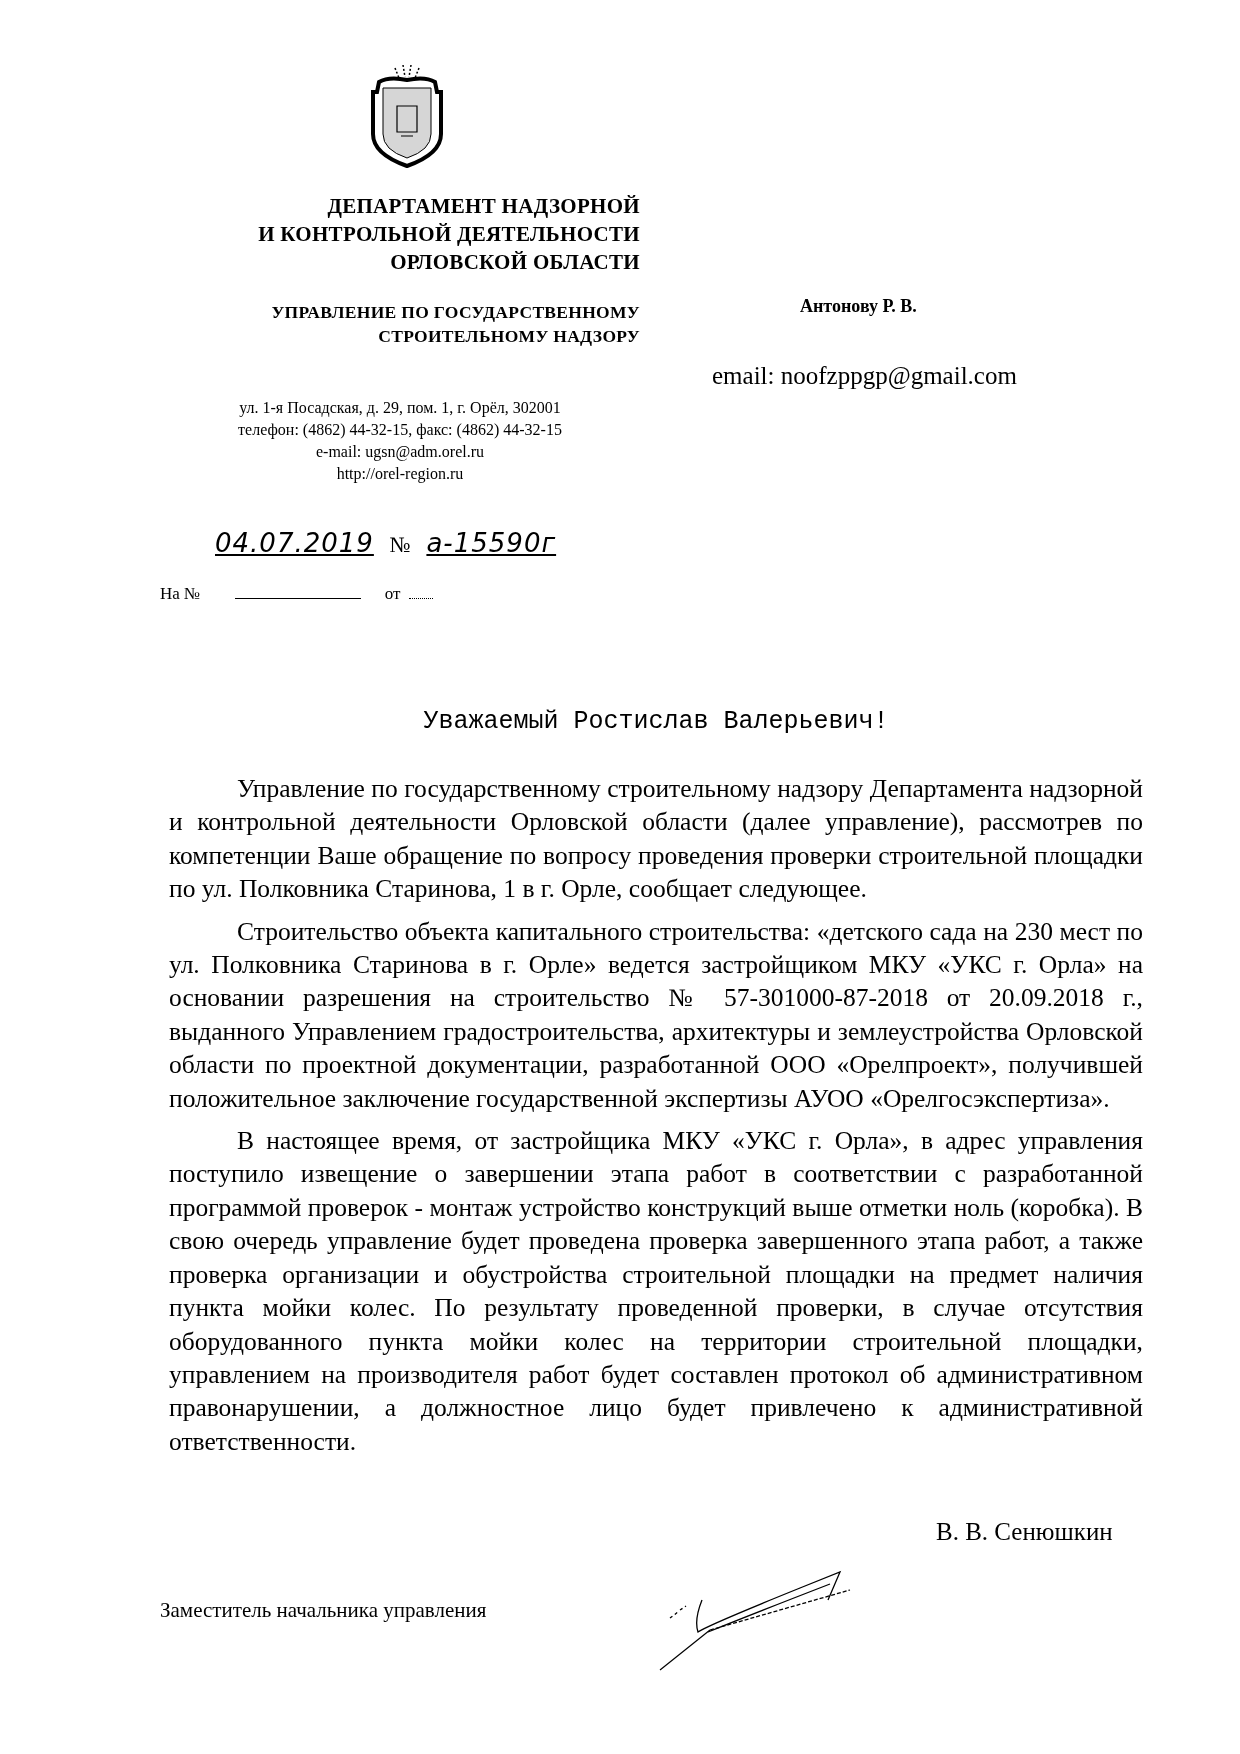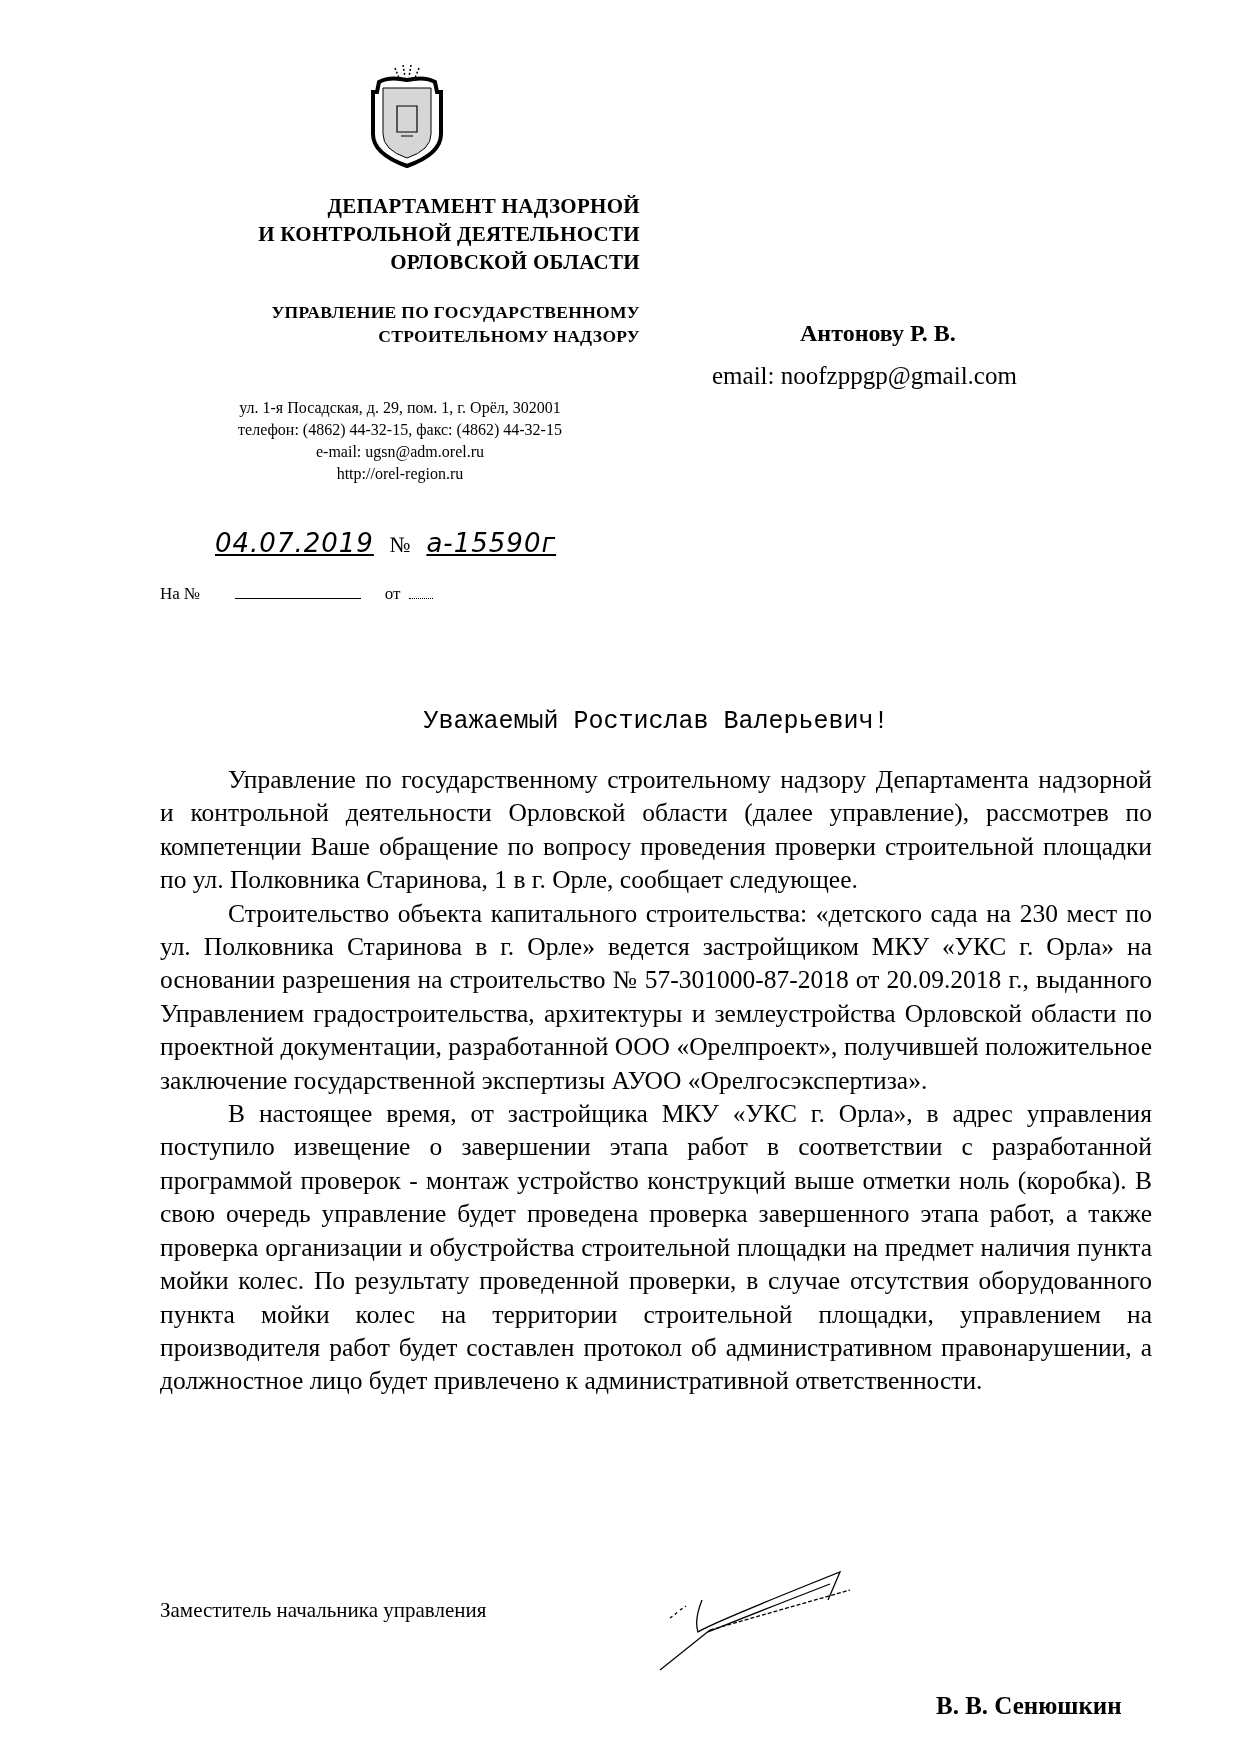--- a/index.html
+++ b/index.html
@@ -3,33 +3,33 @@
   <meta charset="utf-8">
   <style>
     html, body { margin: 0; padding: 0; background: #ffffff; }
     body { width: 1240px; height: 1754px; position: relative; overflow: hidden; color: #000; font-family: "Liberation Serif", "DejaVu Serif", serif; }
     .abs { position: absolute; }
     .emblem { left: 365px; top: 62px; width: 84px; height: 108px; }
     .hdr { left: 160px; width: 480px; text-align: right; font-weight: bold; font-size: 21px; line-height: 28px; letter-spacing: 0.3px; }
     .dept { top: 192px; }
     .dept-sub { top: 300px; font-size: 17.5px; line-height: 24px; }
     .contacts { left: 160px; top: 397px; width: 480px; text-align: center; font-size: 16px; line-height: 22px; }
-    .recipient-name { left: 800px; top: 296px; font-weight: bold; font-size: 24px; margin-top: 24px; }
+    .recipient-name { left: 800px; top: 296px; font-weight: bold; font-size: 18px; }
     .recipient-email { left: 712px; top: 362px; font-size: 25px; }
     .regline { left: 215px; top: 528px; font-size: 26px; font-style: italic; font-family: "DejaVu Sans", sans-serif; letter-spacing: 1px; }
     .regline .hw { text-decoration: underline; font-weight: 300; }
     .regline .num { font-family: "Liberation Serif", serif; font-style: normal; font-size: 22px; margin: 0 6px; }
     .ref { left: 160px; top: 584px; font-size: 17px; }
     .ref .blank { display: inline-block; width: 126px; border-bottom: 1px solid #000; margin: 0 20px 0 30px; height: 14px; }
     .ref .dots { display: inline-block; width: 24px; border-bottom: 1px dotted #000; height: 12px; margin-left: 4px; }
     .greeting { left: 0; width: 1240px; top: 707px; text-align: center; font-size: 25px; padding-left: 72px; box-sizing: border-box; font-family: Liberation Mono, monospace; }
     .body { left: 160px; top: 763px; width: 992px; font-size: 25.5px; line-height: 33.4px; text-align: justify; }
-    .body p { margin: 0; text-indent: 68px; }
+    .body p { margin: 9px; text-indent: 68px; }
     .sig-title { left: 160px; top: 1598px; font-size: 21px; }
-    .sig-name { left: 936px; top: 1692px; font-size: 25px; font-weight: bold; }
+    .sig-name { left: 936px; top: 1518px; font-size: 25px; }
     .signature { left: 650px; top: 1560px; width: 250px; height: 120px; }
   </style>
 </head>
 <body>
 
 <svg class="abs emblem" viewBox="0 0 84 108">
   <g fill="none" stroke="#000">
     <path d="M30 6 L34 16 M38 3 L40 15 M46 3 L44 15 M54 6 L50 16" stroke-width="1.5" stroke-dasharray="2 2"></path>
     <path d="M14 20 Q24 14 42 18 Q60 14 70 20 L72 30 L76 30 L76 72 Q76 92 42 104 Q8 92 8 72 L8 30 L12 30 Z" stroke-width="4"></path>
     <path d="M18 26 L66 26 L66 72 Q66 88 42 96 Q18 88 18 72 Z" stroke-width="1" fill="#bbb" fill-opacity="0.6"></path>

